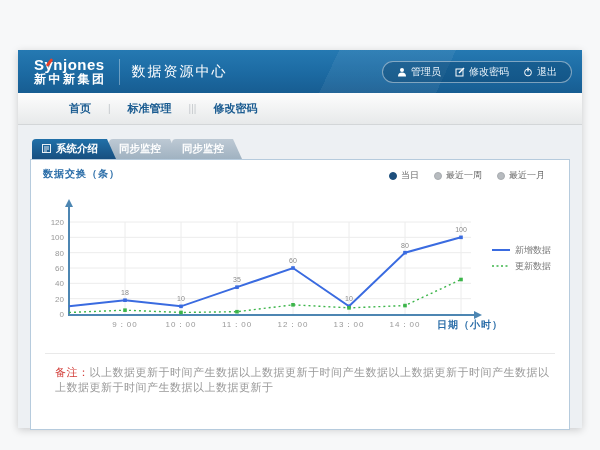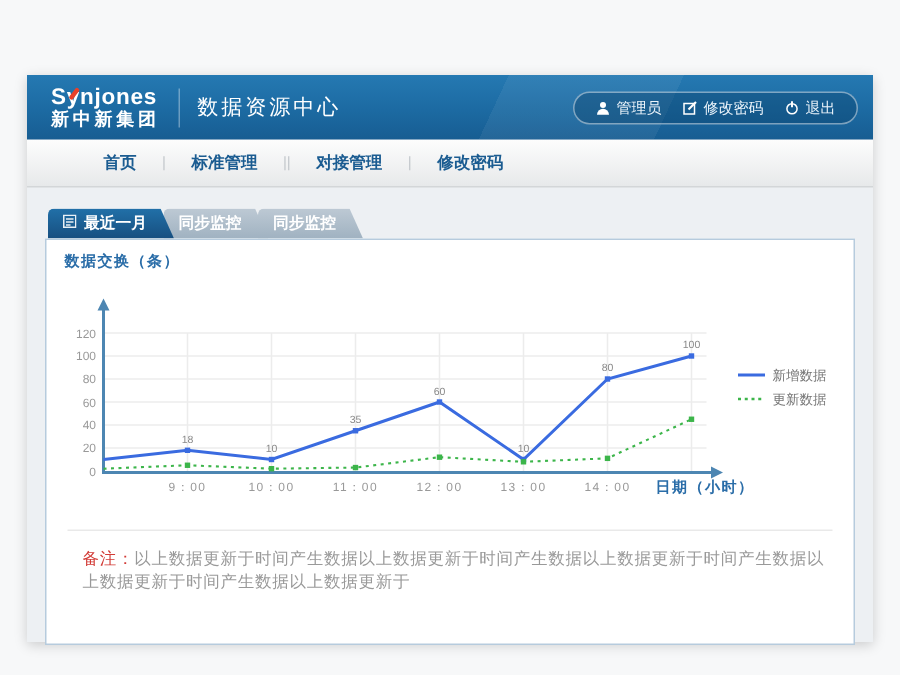--- a/index.html
+++ b/index.html
@@ -109,49 +109,62 @@
       </div>
     </div>
   </div>
 
   <div class="nav">
     <span class="nav-item">首页</span>
     <span class="nav-sep">|</span>
     <span class="nav-item">标准管理</span>
     <span class="nav-sep">|</span>
     <span class="nav-sep">|</span>
-    <span class="nav-item">对接管理</span>
     <span class="nav-sep">|</span>
     <span class="nav-item">修改密码</span>
   </div>
 
   <div class="content">
 
     <div class="tabs">
       <div class="tab active">
         <span class="tab-ico">
           <svg width="9" height="9" viewBox="0 0 9 9">
               <rect x="0.5" y="0.5" width="8" height="8" fill="none" stroke="#fff"></rect>
               <line x1="2" y1="3" x2="7" y2="3" stroke="#fff"></line>
               <line x1="2" y1="5" x2="7" y2="5" stroke="#fff"></line>
               <line x1="2" y1="7" x2="5" y2="7" stroke="#fff"></line>
             </svg>
         </span>
-        <span>最近一月</span>
+        <span>系统介绍</span>
       </div>
       <div class="tab inactive t2">
         <span>同步监控</span>
       </div>
       <div class="tab inactive t3">
         <span>同步监控</span>
       </div>
     </div>
 
     <div class="panel">
 
+      <div class="range">
+        <span class="radio selected">
+          <span class="dot"></span>
+          <span>当日</span>
+        </span>
+        <span class="radio">
+          <span class="dot"></span>
+          <span>最近一周</span>
+        </span>
+        <span class="radio">
+          <span class="dot"></span>
+          <span>最近一月</span>
+        </span>
+      </div>
 
       <div class="ylabel">数据交换（条）</div>
 
       <svg id="chart-svg" width="528" height="150" viewBox="0 0 528 150">
           <line x1="86" y1="24" x2="86" y2="116" stroke="#ececec" stroke-width="1"></line>
           <line x1="142" y1="24" x2="142" y2="116" stroke="#ececec" stroke-width="1"></line>
           <line x1="198" y1="24" x2="198" y2="116" stroke="#ececec" stroke-width="1"></line>
           <line x1="254" y1="24" x2="254" y2="116" stroke="#ececec" stroke-width="1"></line>
           <line x1="310" y1="24" x2="310" y2="116" stroke="#ececec" stroke-width="1"></line>
           <line x1="366" y1="24" x2="366" y2="116" stroke="#ececec" stroke-width="1"></line>

